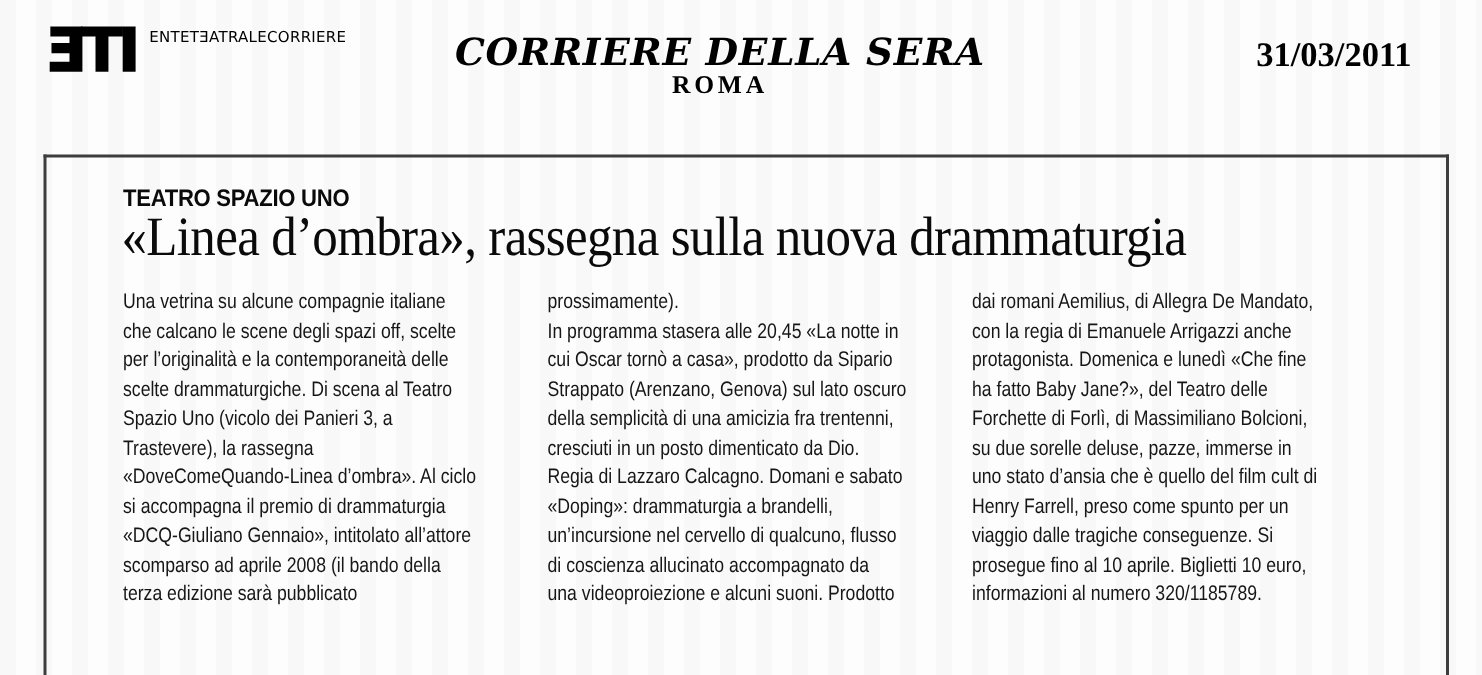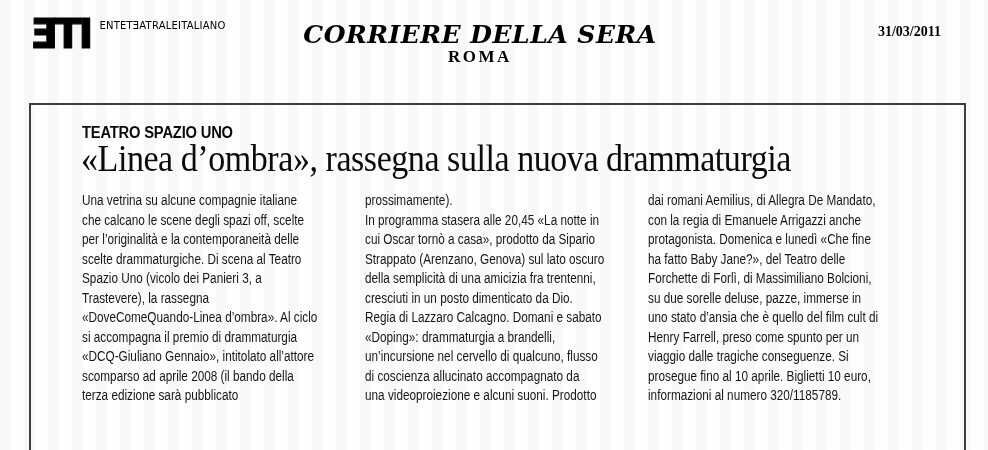--- a/index.html
+++ b/index.html
@@ -78,21 +78,21 @@
     letter-spacing: 2.5px;
     margin-top: 1px;
     color: #000;
   }
   .date {
     position: absolute;
     right: 47px;
     top: 24px;
     font-family: "Liberation Serif", serif;
     font-weight: bold;
-    font-size: 14px;
+    font-size: 23px;
     color: #000;
   }
 
   
   .article-box {
     position: absolute;
     left: 29px;
     top: 103px;
     width: 933px;
     height: 360px;
@@ -144,21 +144,21 @@
 </head>
 <body>
 
 <div class="page">
 
   <div class="logo">
     <span class="logo-big">ƎTI</span>
     <span class="logo-lines">
       <span>ENTE</span>
       <span class="heavy">TƎATRALE</span>
-      <span>ITALIANO</span>
+      <span>CORRIERE</span>
     </span>
   </div>
 
   <div class="masthead">
     <div class="masthead-title">CORRIERE DELLA SERA</div>
     <div class="masthead-edition">ROMA</div>
   </div>
 
   <div class="date">31/03/2011</div>
 

